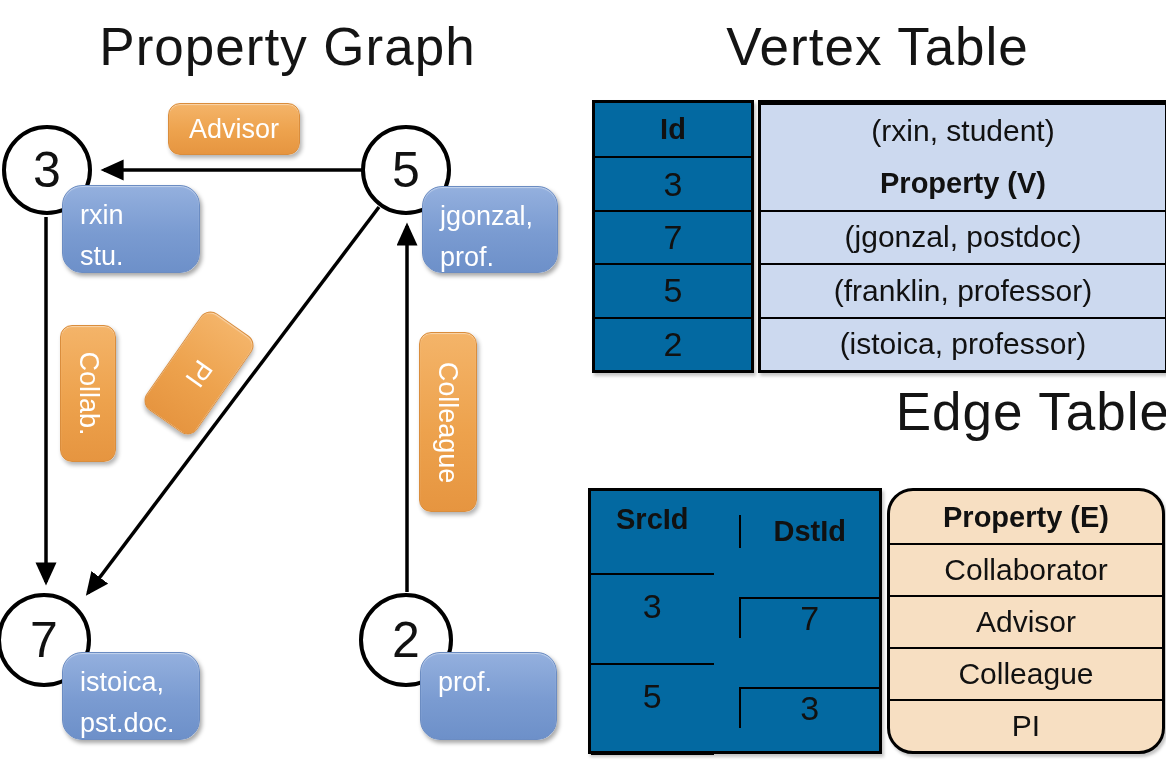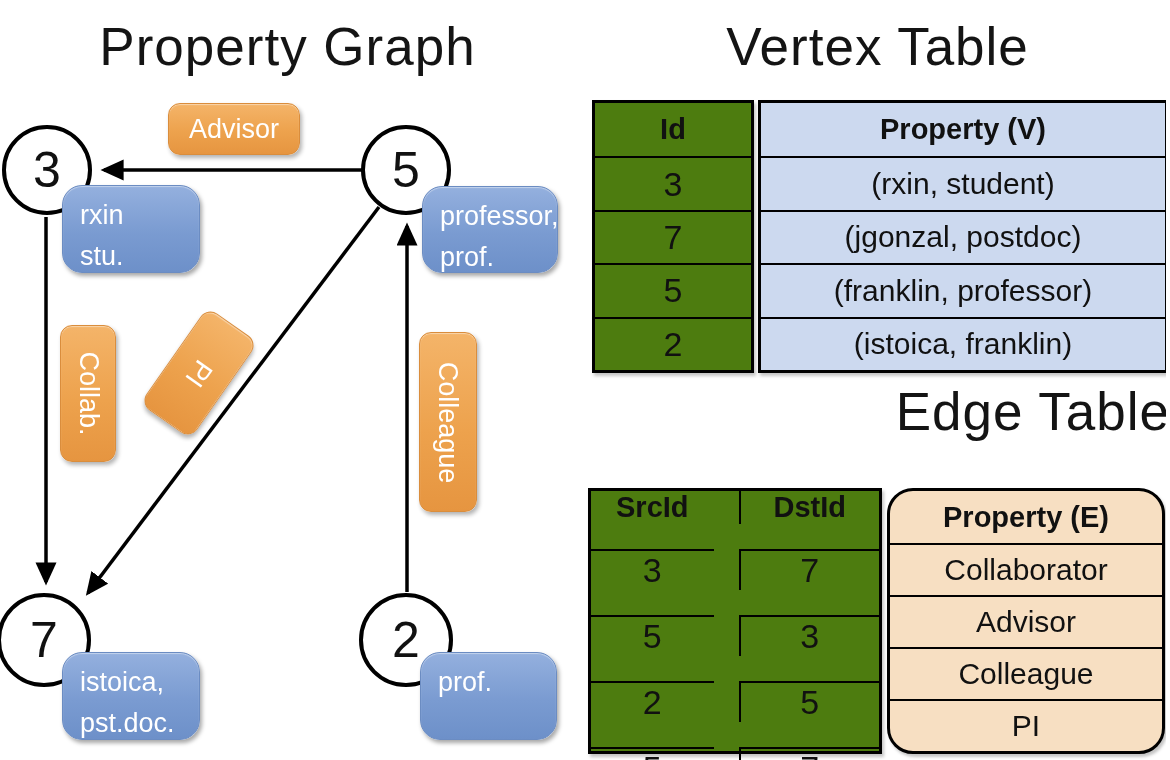--- a/index.html
+++ b/index.html
@@ -34,31 +34,31 @@
     box-shadow:2px 3px 4px rgba(0,0,0,.30), inset 0 1px 1px rgba(255,255,255,.45);
     color:#fff; font-size:27px;
     display:flex; align-items:center; justify-content:center;
   }
   .elabel .rot{ transform:rotate(90deg); white-space:nowrap; }
   
   #edges{ position:absolute; left:0; top:0; }
   
   .tcol{
     position:absolute; box-sizing:border-box; border:3px solid #000;
-    display:grid; background:#4d7c0f;
+    display:grid; background:#0369a1;
     box-shadow:2px 3px 3px rgba(110,110,110,.40);
   }
   .cell{
     display:flex; align-items:center; justify-content:center;
     font-size:30px; color:#111; white-space:nowrap;
   }
   .cell.hdr{ font-weight:bold; font-size:29px; }
   .cell.num{ font-size:34px; font-weight:300; }
   .cell.hline{ border-top:2.5px solid #000; }
-  .cell.vline{ border-left:2.5px solid #000; }
+  .cell.vline{ border-left:2.5px solid #000;margin-top:24px; }
   .fill-blue{ background:var(--vertex-table-fill,#ccd9ef); }
   .fill-tan{ background:var(--edge-table-fill,#f7dfc2); }
 </style>
 </head>
 <body>
 
 <div id="canvas">
 
   <div class="title" style="left:0; top:16px; width:575px;">Property Graph</div>
   <div class="title" style="left:585px; top:16px; width:585px;">Vertex Table</div>
@@ -92,45 +92,45 @@
   </div>
   <div class="elabel" style="left:419px; top:332px; width:58px; height:180px;">
     <span class="rot">Colleague</span>
   </div>
 
   <div class="vbox" style="left:62px; top:185px; width:138px; height:88px;">
     <div>rxin</div>
     <div>stu.</div>
   </div>
   <div class="vbox" style="left:422px; top:186px; width:136px; height:87px;">
-    <div>professor,</div>
+    <div>jgonzal,</div>
     <div>prof.</div>
   </div>
   <div class="vbox" style="left:62px; top:652px; width:138px; height:88px;">
     <div>istoica,</div>
     <div>pst.doc.</div>
   </div>
   <div class="vbox" style="left:420px; top:652px; width:137px; height:88px;">
     <div>prof.</div>
   </div>
 
   <div class="tcol" style="left:592px; top:100px; width:162px; height:273px; grid-template-rows:repeat(5,1fr);">
     <div class="cell hdr">Id</div>
     <div class="cell num hline">3</div>
     <div class="cell num hline">7</div>
     <div class="cell num hline">5</div>
     <div class="cell num hline">2</div>
   </div>
 
   <div class="tcol fill-blue" style="left:758px; top:100px; width:410px; height:273px; grid-template-rows:repeat(5,1fr);">
+    <div class="cell hline">(rxin, student)</div>
     <div class="cell hdr">Property (V)</div>
-    <div class="cell hline">(rxin, student)</div>
     <div class="cell hline">(jgonzal, postdoc)</div>
     <div class="cell hline">(franklin, professor)</div>
-    <div class="cell hline">(istoica, franklin)</div>
+    <div class="cell hline">(istoica, professor)</div>
   </div>
 
   <div class="tcol" style="left:588px; top:488px; width:294px; height:266px; grid-template-columns:137fr 157fr; grid-template-rows:repeat(5,1fr);gap:25px;">
     <div class="cell hdr">SrcId</div>
     <div class="cell hdr vline">DstId</div>
     <div class="cell num hline">3</div>
     <div class="cell num hline vline">7</div>
     <div class="cell num hline">5</div>
     <div class="cell num hline vline">3</div>
     <div class="cell num hline">2</div>

